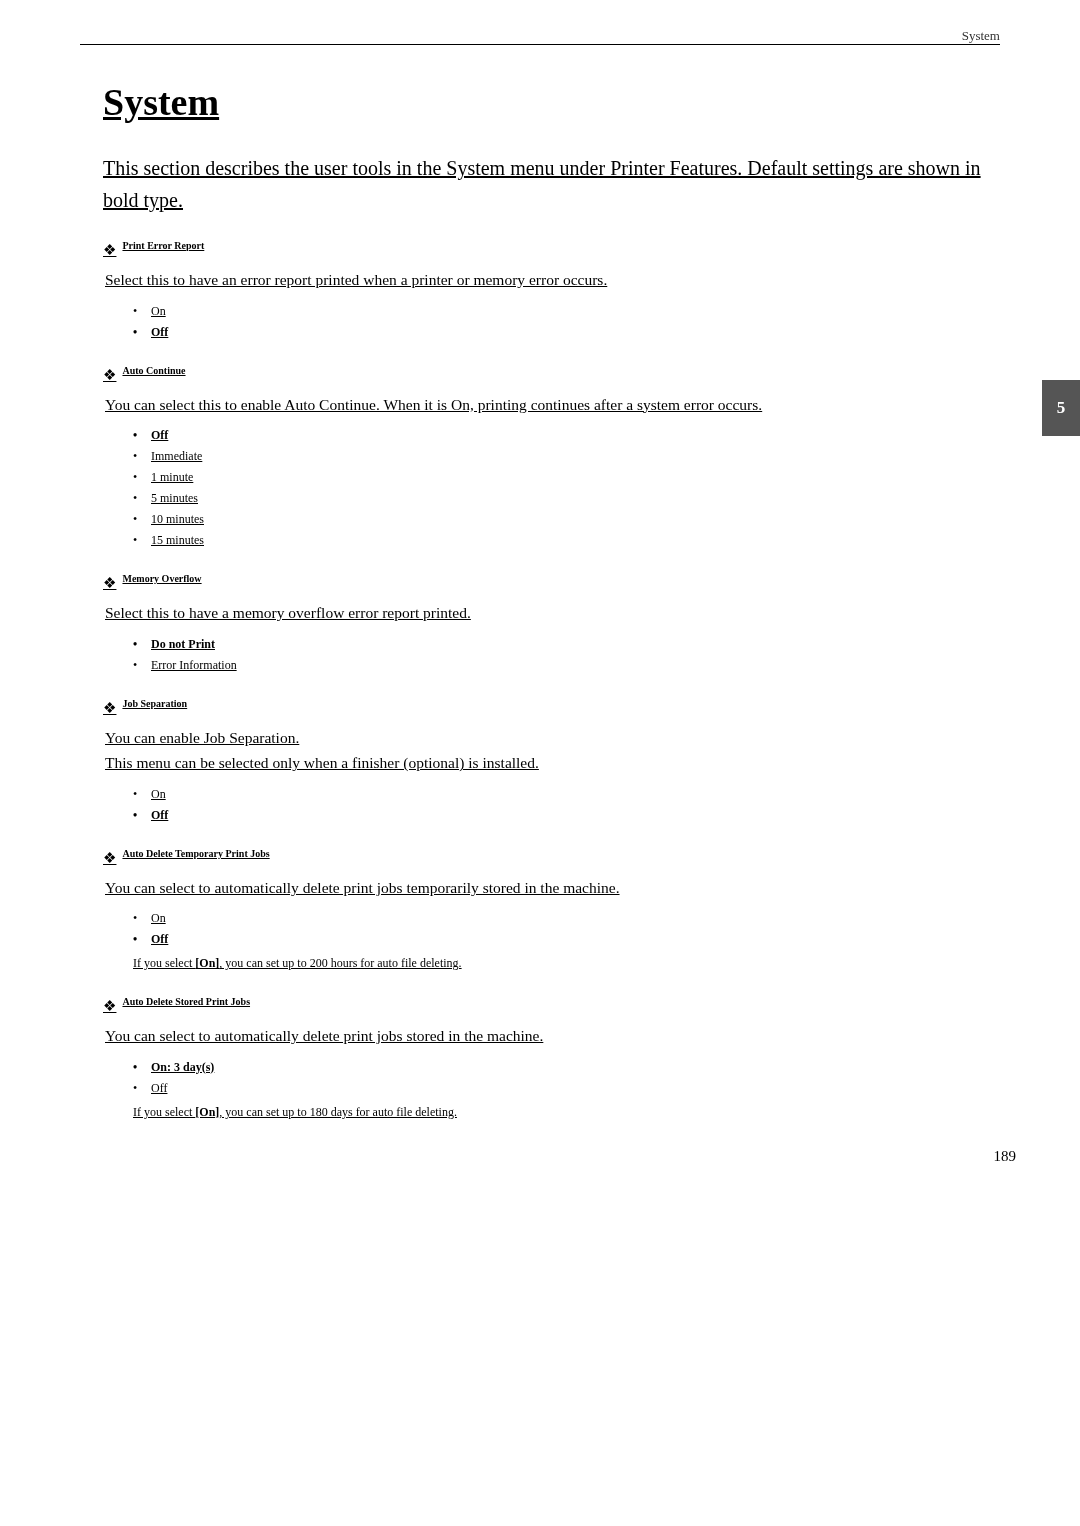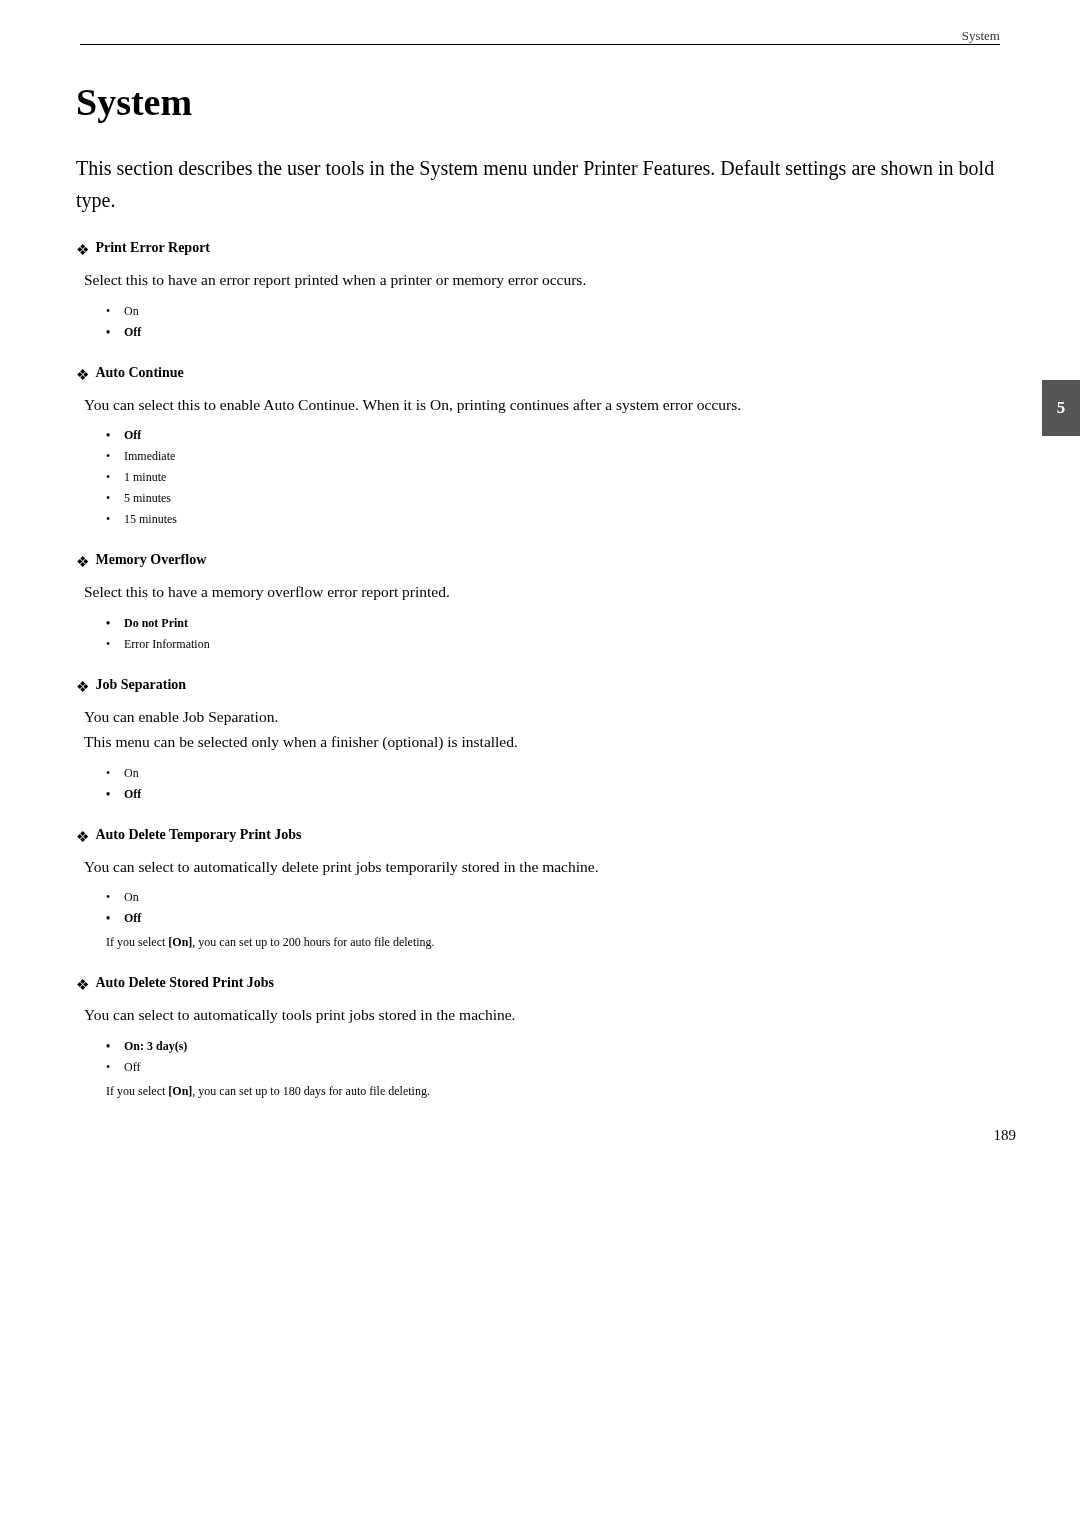--- a/index.html
+++ b/index.html
@@ -6,22 +6,23 @@
     body {
       font-family: 'Times New Roman', Times, serif;
       font-size: 16px;
       background: #fff;
       color: #000;
       width: 1080px;
       min-height: 1526px;
       position: relative;
     }
     .page-container {
-      padding: 60px 80px 60px 76px;
+      padding: 60px 80px 60px 103px;
       position: relative;
+      text-decoration: underline;
     }
     .header-bar {
       position: absolute;
       top: 28px;
       right: 80px;
       font-size: 13px;
       color: #333;
     }
     .header-line {
       position: absolute;
@@ -39,38 +40,38 @@
     }
     .intro-text {
       font-size: 20px;
       line-height: 1.6;
       margin-bottom: 24px;
     }
     .section {
       margin-bottom: 22px;
     }
     .section-title {
-      font-size: 14px;
+      font-size: 10px;
       font-weight: bold;
       margin-bottom: 8px;
       display: flex;
       align-items: flex-start;
       gap: 6px;
     }
     .section-title::before {
       content: '❖';
       font-weight: normal;
       font-size: 15px;
       margin-top: 1px;
     }
     .section-desc {
       font-size: 15.5px;
       line-height: 1.65;
       margin-bottom: 8px;
-      margin-left: 8px;
+      margin-left: 2px;
     }
     .bullet-list {
       list-style: none;
       margin-left: 30px;
       margin-bottom: 4px;
     }
     .bullet-list li {
       font-size: 12px;
       line-height: 1.75;
       position: relative;
@@ -131,20 +132,21 @@
   </div>
 
   <div class="section">
     <div class="section-title">Auto Continue</div>
     <p class="section-desc">You can select this to enable Auto Continue. When it is On, printing continues after a system error occurs.</p>
     <ul class="bullet-list">
       <li class="bold-item">Off</li>
       <li>Immediate</li>
       <li>1 minute</li>
       <li>5 minutes</li>
+      <li>10 minutes</li>
       <li>15 minutes</li>
     </ul>
   </div>
 
   <div class="section">
     <div class="section-title">Memory Overflow</div>
     <p class="section-desc">Select this to have a memory overflow error report printed.</p>
     <ul class="bullet-list">
       <li class="bold-item">Do not Print</li>
       <li>Error Information</li>
@@ -165,21 +167,21 @@
     <p class="section-desc">You can select to automatically delete print jobs temporarily stored in the machine.</p>
     <ul class="bullet-list">
       <li>On</li>
       <li class="bold-item">Off</li>
     </ul>
     <p class="footer-note">If you select <strong>[On]</strong>, you can set up to 200 hours for auto file deleting.</p>
   </div>
 
   <div class="section">
     <div class="section-title">Auto Delete Stored Print Jobs</div>
-    <p class="section-desc">You can select to automatically tools print jobs stored in the machine.</p>
+    <p class="section-desc">You can select to automatically delete print jobs stored in the machine.</p>
     <ul class="bullet-list">
       <li class="bold-item">On: 3 day(s)</li>
       <li>Off</li>
     </ul>
     <p class="footer-note">If you select <strong>[On]</strong>, you can set up to 180 days for auto file deleting.</p>
   </div>
 
   <div class="tab-number">5</div>
   <div class="page-number">189</div>
 </div>

